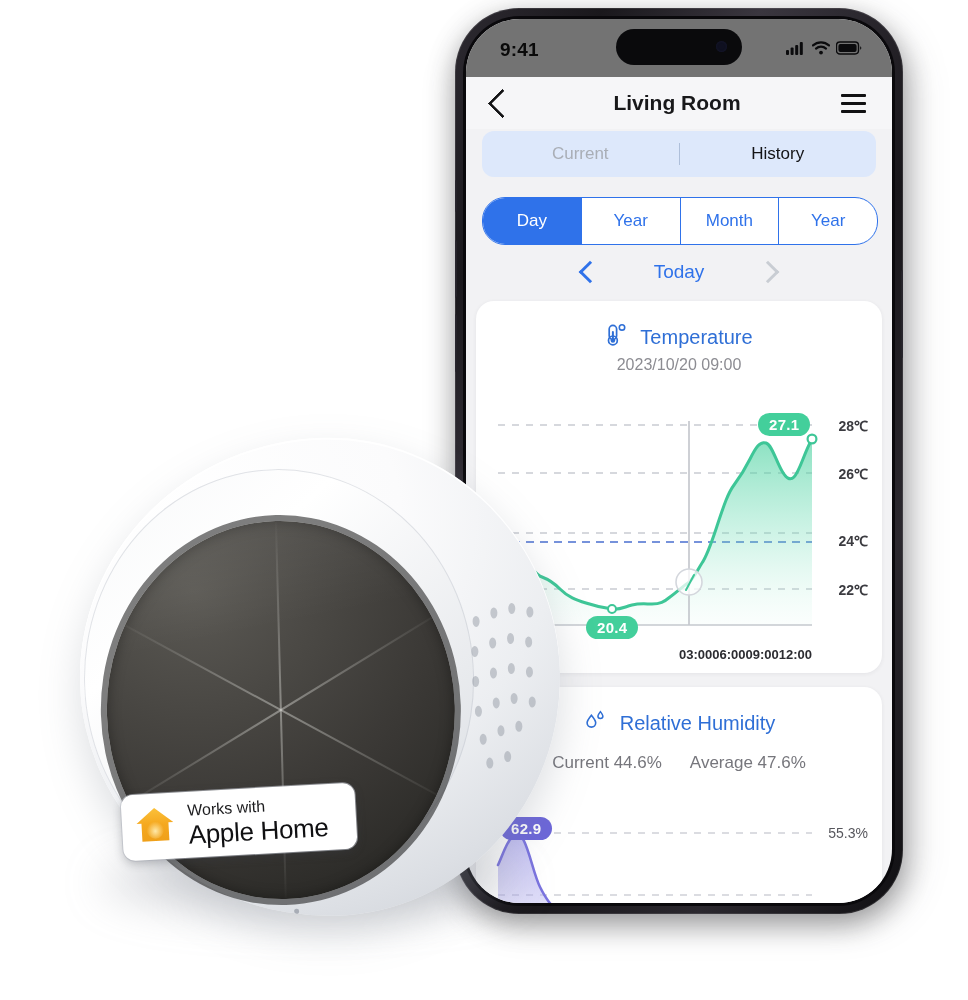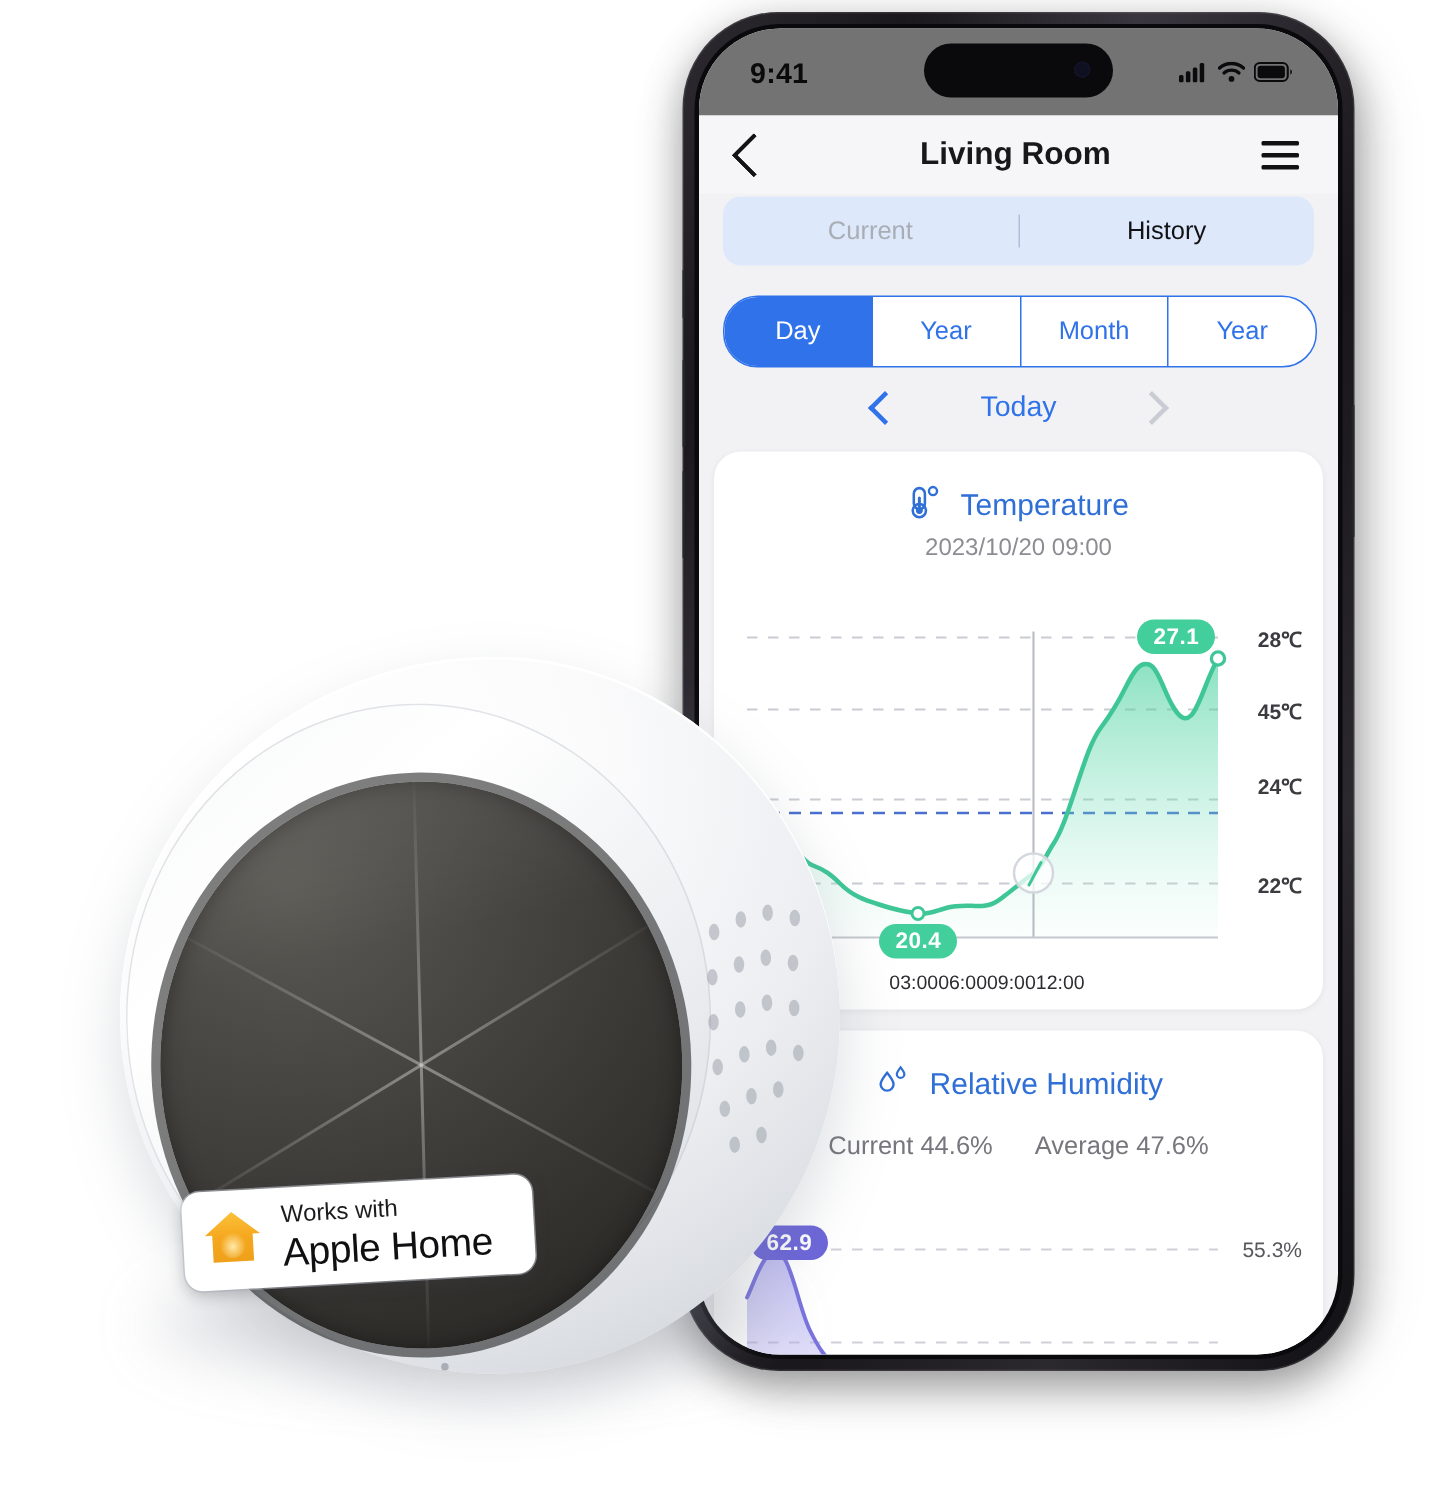--- a/index.html
+++ b/index.html
@@ -123,22 +123,22 @@
   .card-head{display:flex;align-items:center;justify-content:center;gap:13px;padding-top:22px;}
   .card-head .ct{font-size:20px;color:#2f6fd6;}
   .big-val{text-align:center;font-size:25px;font-weight:bold;color:#4a4a4e;margin-top:12px;}
   .sub-ts{text-align:center;font-size:16px;color:#8c8c92;margin-top:5px;}
   .hum-stats{display:flex;justify-content:center;gap:28px;margin-top:16px;font-size:17px;color:#76767c;}
 
   
   .chart-box{position:absolute;left:14px;top:110px;width:380px;height:250px;}
   .chart-svg{position:absolute;left:0;top:0;}
   .ylab{position:absolute;right:2px;font-size:14px;font-weight:bold;color:#3b3b40;}
-  .xlab-row{position:absolute;left:14px;top:236px;width:308px;display:flex;justify-content:center;
-            font-size:13px;color:#2c2c31;}
+  .xlab-row{position:absolute;left:14px;top:236px;width:308px;display:flex;justify-content:flex-end;
+            font-size:13px;color:#2c2c31;font-weight:bold;}
   .badge{
     position:absolute;border-radius:12px;color:#fff;font-size:15px;font-weight:bold;
     padding:3px 11px;box-sizing:border-box;letter-spacing:.3px;
   }
   .badge-max{background:#43cf9b;}
   .badge-min{background:#43cf9b;}
   .badge-hum{background:#6c66d9;}
 
   .hum-chart{position:absolute;left:14px;top:126px;width:380px;height:104px;}
   .hylab{position:absolute;right:2px;font-size:14px;color:#57575d;}
@@ -323,22 +323,22 @@
               <circle cx="199" cy="171" r="13" fill="#ffffff" fill-opacity=".75" stroke="#d4d7dd" stroke-width="1.6"></circle>
               <path d="M204,164 L196,179" stroke="#3ec697" stroke-width="2" stroke-linecap="round"></path>
 
               <circle cx="122" cy="198" r="4" fill="#ffffff" stroke="#3ec697" stroke-width="2"></circle>
               <circle cx="322" cy="28" r="4.4" fill="#ffffff" stroke="#3ec697" stroke-width="2.2"></circle>
 
               <line x1="8" y1="214" x2="322" y2="214" stroke="#c5c8ce" stroke-width="1.3"></line>
             </svg>
 
             <span class="ylab" style="top:5px;">28℃</span>
-            <span class="ylab" style="top:53px;">45℃</span>
-            <span class="ylab" style="top:103px;">24℃</span>
+            <span class="ylab" style="top:53px;">26℃</span>
+            <span class="ylab" style="top:120px;">24℃</span>
             <span class="ylab" style="top:169px;">22℃</span>
 
             <span class="badge badge-max" style="left:268px;top:2px;">27.1</span>
             <span class="badge badge-min" style="left:96px;top:205px;">20.4</span>
 
             <div class="xlab-row">
               <span>03:00</span>
               <span>06:00</span>
               <span>09:00</span>
               <span>12:00</span>

